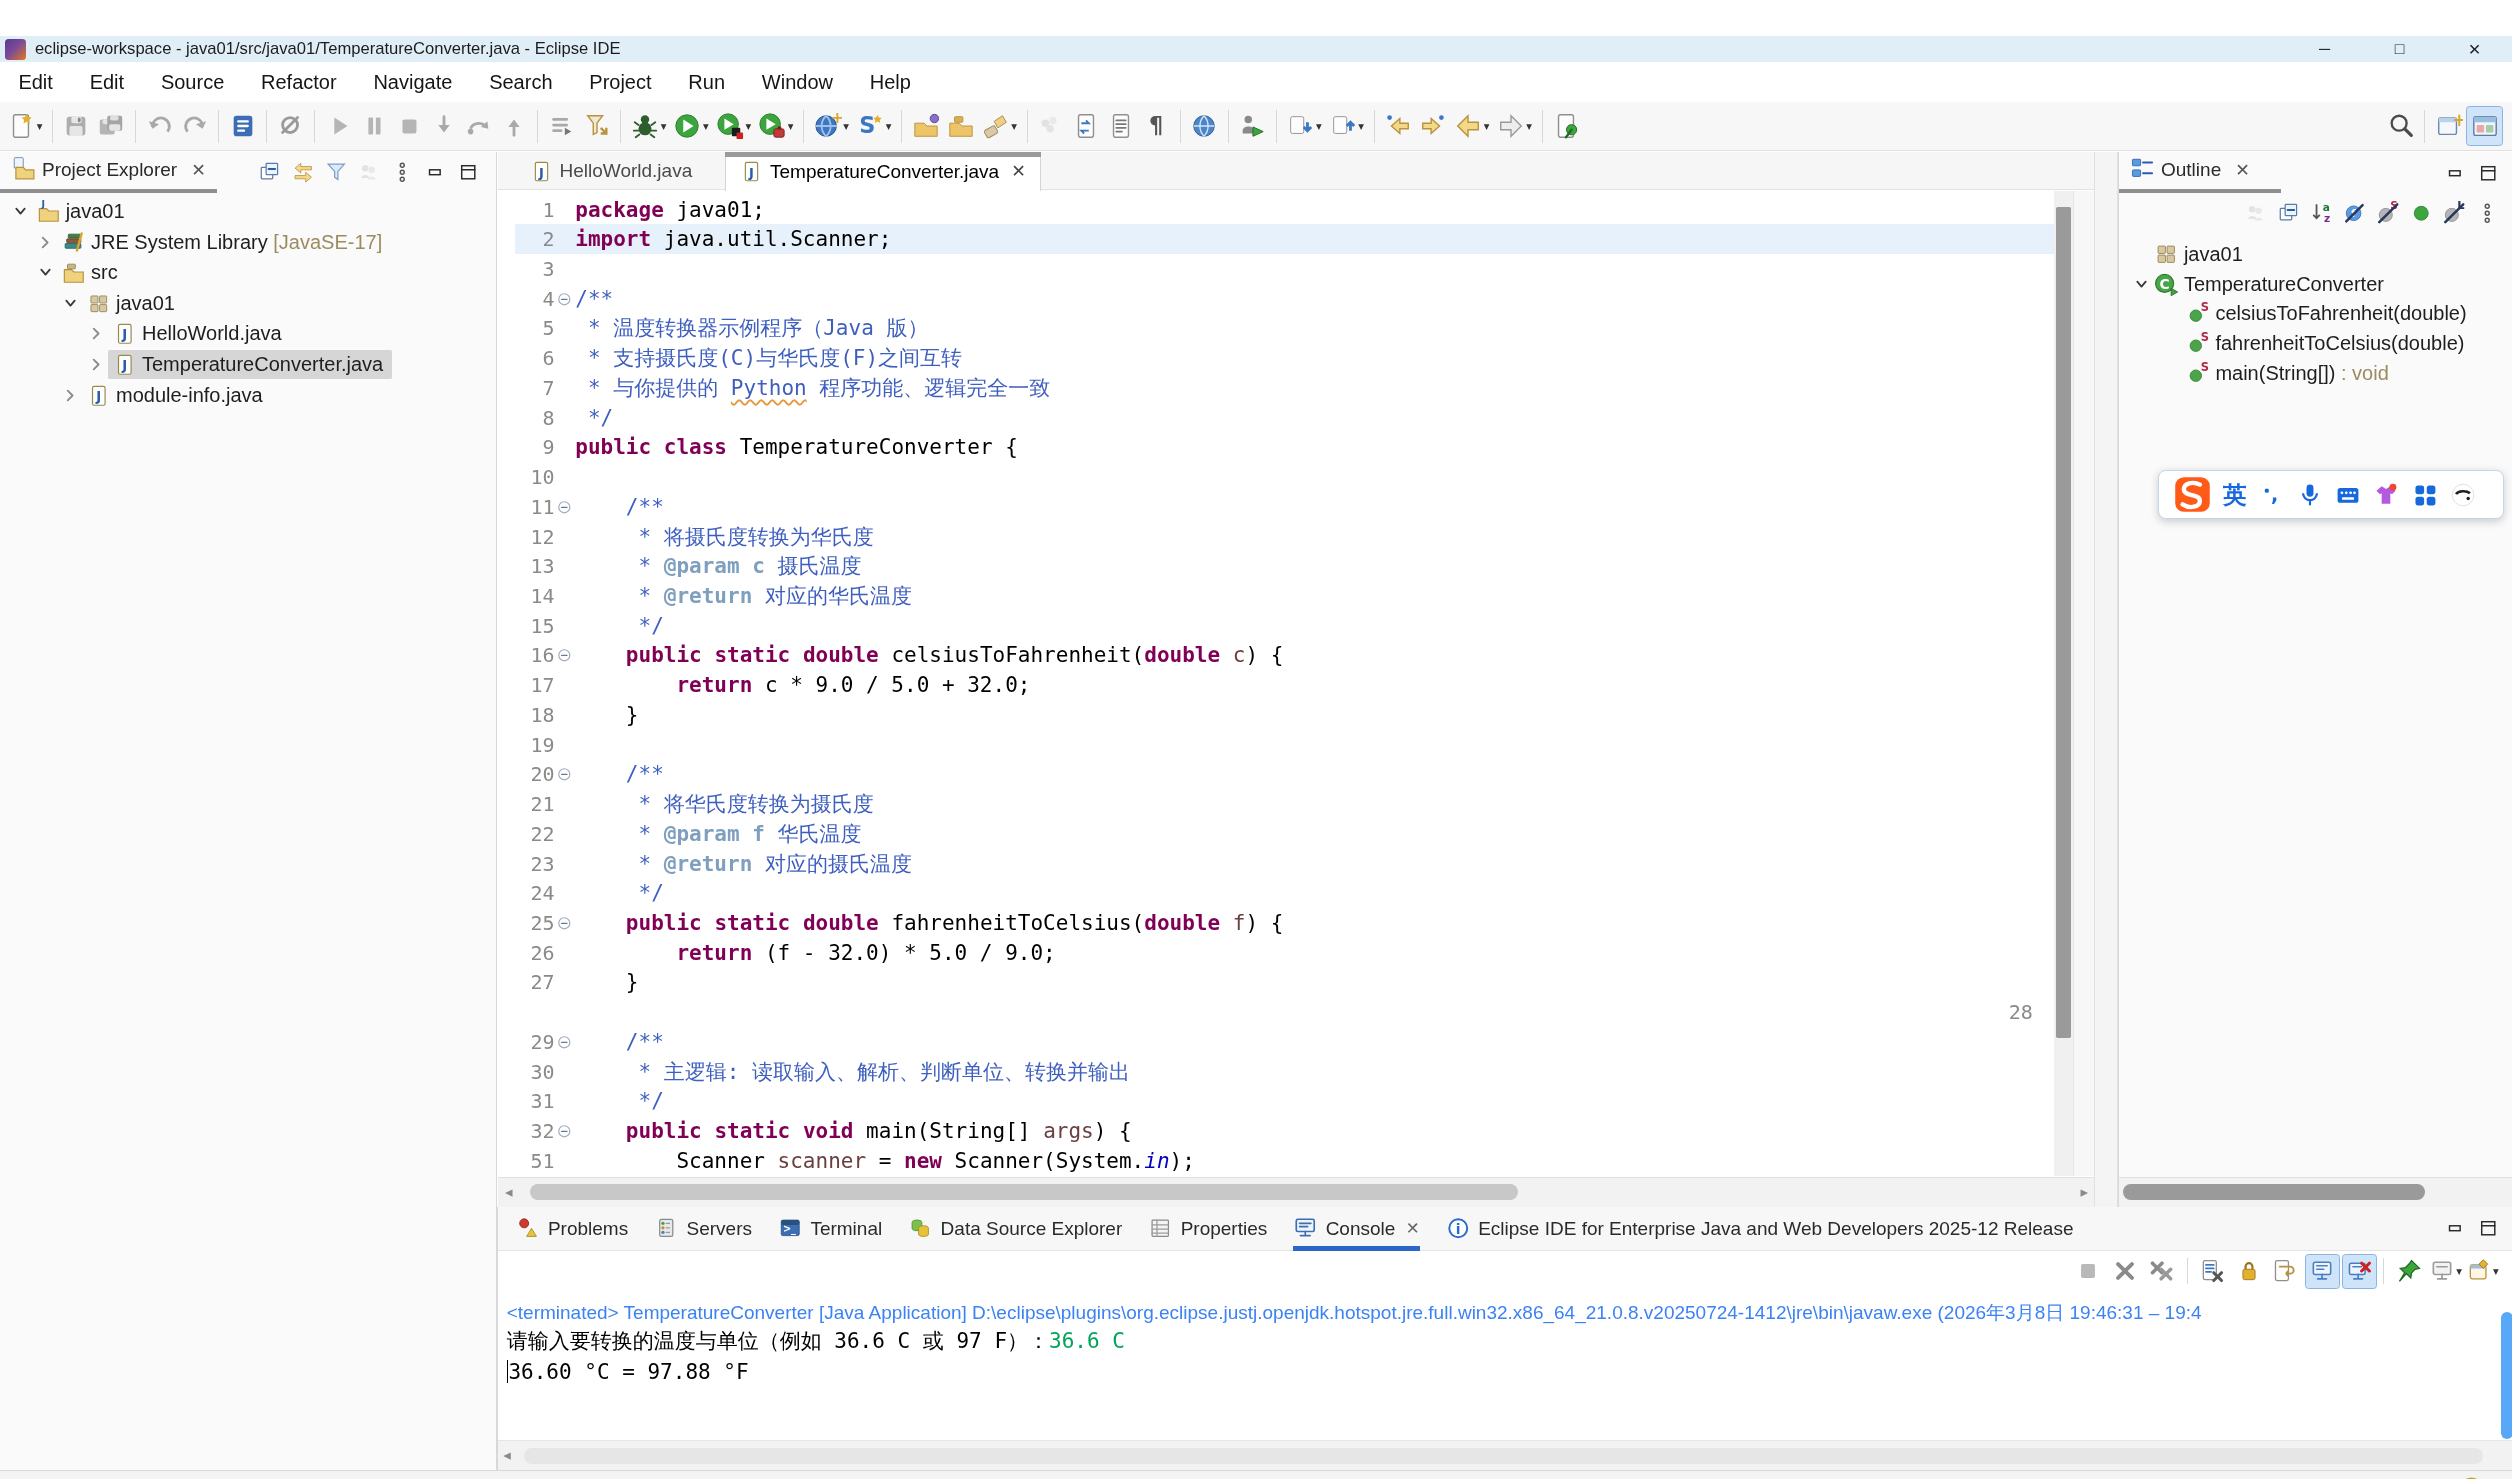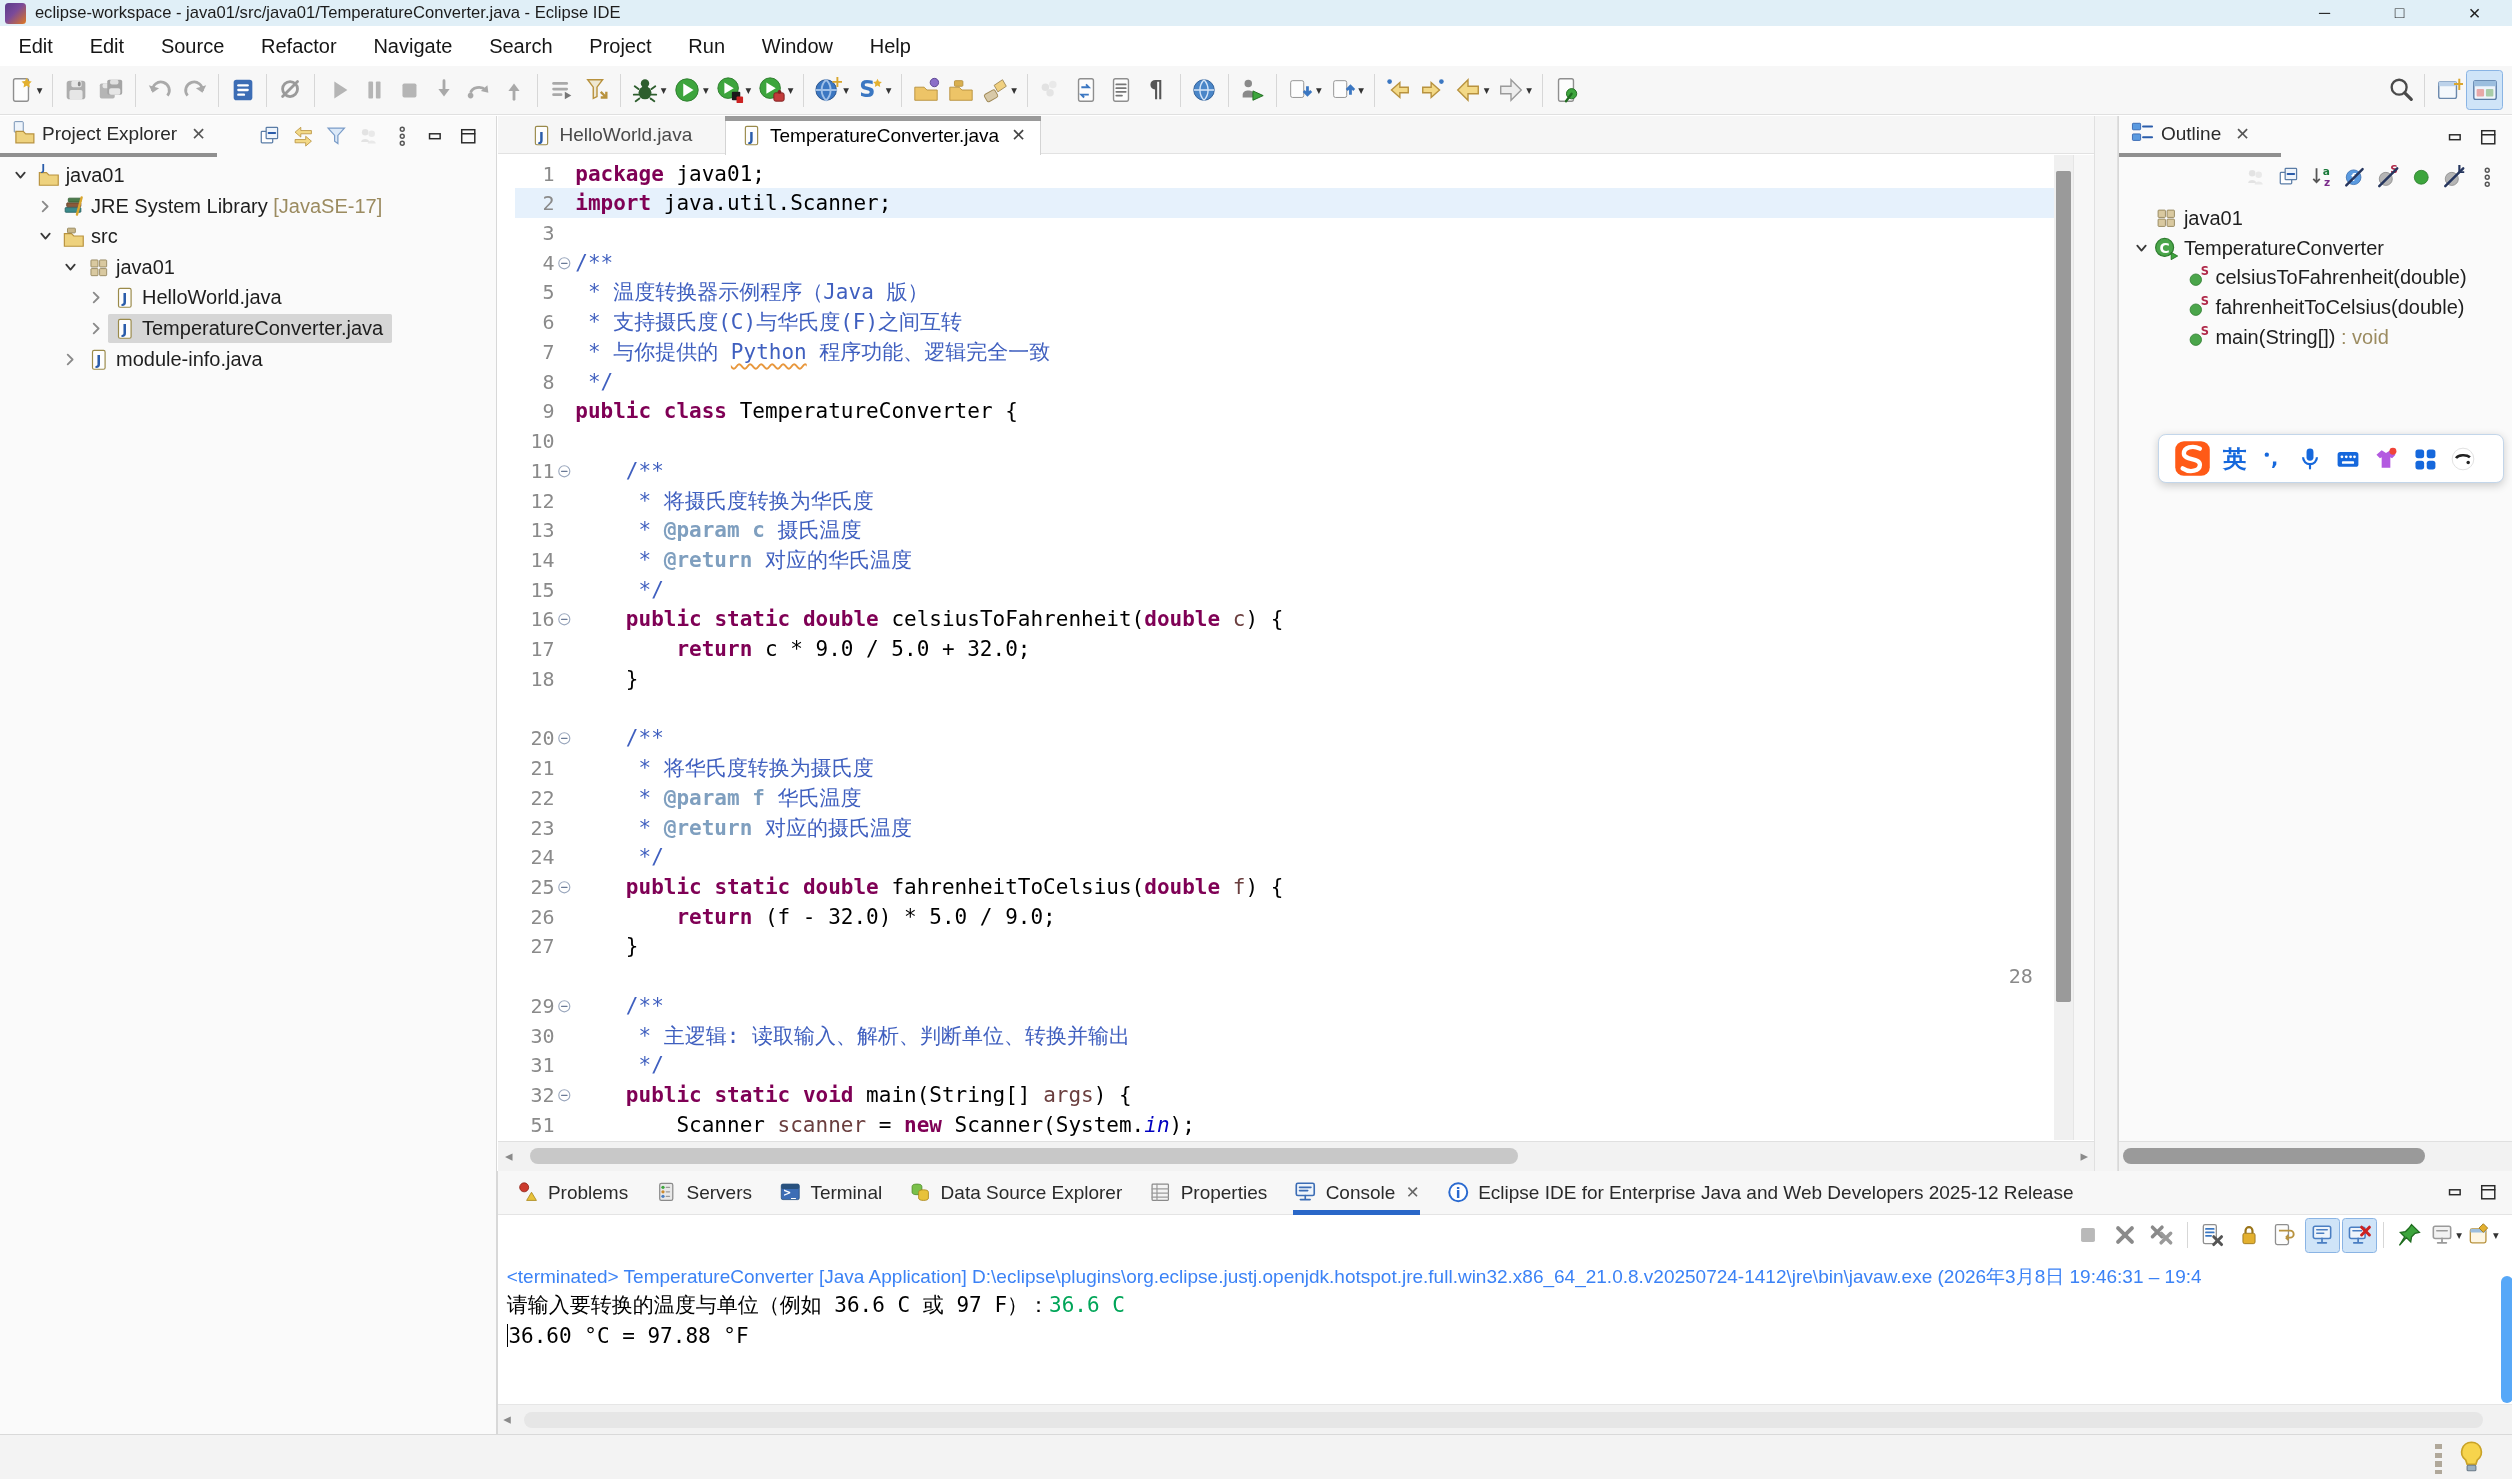--- a/index.html
+++ b/index.html
@@ -1,18 +1,18 @@
 <!DOCTYPE html>
 <html style="font-size:14px"><head>
 <meta charset="utf-8">
 <style>
   html,body{margin:0;padding:0;background:#cfcfcf;}
   #root{position:relative;width:2512px;height:1480px;background:#ffffff;
         font-family:"Liberation Sans",sans-serif;overflow:hidden;color:#1a1a1a;}
-  .abs{position:absolute;}
+  .abs{position:absolute;margin-top:36px;}
   
   #titlebar{left:0;top:0;width:2512px;height:26px;background:#e0eff7;display:flex;align-items:center;}
   #app-icon{width:21px;height:21px;margin:0 8.7px 0 5.2px;border-radius:3.5px;
             background:linear-gradient(135deg,#5a3b8a 0%,#7a4a9a 45%,#e07820 100%);flex:0 0 auto;}
   #title-text{font-size:16.6px;color:#1c1c1c;white-space:nowrap;}
   #win-controls{margin-left:auto;display:flex;height:26px;}
   .winbtn{width:75px;height:26px;display:flex;align-items:center;justify-content:center;font-size:15.7px;color:#222;}
   #menubar{left:0;top:26px;width:2512px;height:40px;background:#ffffff;display:flex;align-items:center;}
   .menu-item{font-size:20px;color:#151515;padding:0 18.4px;line-height:40px;}
   #toolbar{left:0;top:66px;width:2512px;height:49px;background:#f7f7f7;border-bottom:0.9px solid #e0e0e0;
@@ -660,20 +660,21 @@
         <div class="code-row" style="top: 331px;"><span class="ln">12</span><span class="fold"></span><span class="src"><span class="tk-c">     * 将摄氏度转换为华氏度</span></span></div>
         <div class="code-row" style="top: 360px;"><span class="ln">13</span><span class="fold"></span><span class="src"><span class="tk-c">     * </span><span class="tk-t">@param c</span><span class="tk-c"> 摄氏温度</span></span></div>
         <div class="code-row" style="top: 390px;"><span class="ln">14</span><span class="fold"></span><span class="src"><span class="tk-c">     * </span><span class="tk-t">@return</span><span class="tk-c"> 对应的华氏温度</span></span></div>
         <div class="code-row" style="top: 420px;"><span class="ln">15</span><span class="fold"></span><span class="src"><span class="tk-c">     */</span></span></div>
         <div class="code-row" style="top: 449px;"><span class="ln">16</span><span class="fold"><svg width="16.6" height="16.6" viewBox="0 0 30 30" aria-hidden="true">
               <circle cx="15" cy="15" r="10" fill="#fff" stroke="#9aa7bd" stroke-width="2"></circle>
               <line x1="10" y1="15" x2="20" y2="15" stroke="#6a7a96" stroke-width="2.2" stroke-linecap="round"></line>
             </svg></span><span class="src"><span class="tk-d">    </span><span class="tk-k">public</span><span class="tk-d"> </span><span class="tk-k">static</span><span class="tk-d"> </span><span class="tk-k">double</span><span class="tk-d"> celsiusToFahrenheit(</span><span class="tk-k">double</span><span class="tk-v"> c</span><span class="tk-d">) {</span></span></div>
         <div class="code-row" style="top: 479px;"><span class="ln">17</span><span class="fold"></span><span class="src"><span class="tk-d">        </span><span class="tk-k">return</span><span class="tk-d"> c * 9.0 / 5.0 + 32.0;</span></span></div>
         <div class="code-row" style="top: 509px;"><span class="ln">18</span><span class="fold"></span><span class="src"><span class="tk-d">    }</span></span></div>
+        <div class="code-row" style="top: 539px;"><span class="ln">19</span><span class="fold"></span><span class="src"></span></div>
         <div class="code-row" style="top: 568px;"><span class="ln">20</span><span class="fold"><svg width="16.6" height="16.6" viewBox="0 0 30 30" aria-hidden="true">
               <circle cx="15" cy="15" r="10" fill="#fff" stroke="#9aa7bd" stroke-width="2"></circle>
               <line x1="10" y1="15" x2="20" y2="15" stroke="#6a7a96" stroke-width="2.2" stroke-linecap="round"></line>
             </svg></span><span class="src"><span class="tk-d">    </span><span class="tk-c">/**</span></span></div>
         <div class="code-row" style="top: 598px;"><span class="ln">21</span><span class="fold"></span><span class="src"><span class="tk-c">     * 将华氏度转换为摄氏度</span></span></div>
         <div class="code-row" style="top: 628px;"><span class="ln">22</span><span class="fold"></span><span class="src"><span class="tk-c">     * </span><span class="tk-t">@param f</span><span class="tk-c"> 华氏温度</span></span></div>
         <div class="code-row" style="top: 658px;"><span class="ln">23</span><span class="fold"></span><span class="src"><span class="tk-c">     * </span><span class="tk-t">@return</span><span class="tk-c"> 对应的摄氏温度</span></span></div>
         <div class="code-row" style="top: 687px;"><span class="ln">24</span><span class="fold"></span><span class="src"><span class="tk-c">     */</span></span></div>
         <div class="code-row" style="top: 717px;"><span class="ln">25</span><span class="fold"><svg width="16.6" height="16.6" viewBox="0 0 30 30" aria-hidden="true">
               <circle cx="15" cy="15" r="10" fill="#fff" stroke="#9aa7bd" stroke-width="2"></circle>

